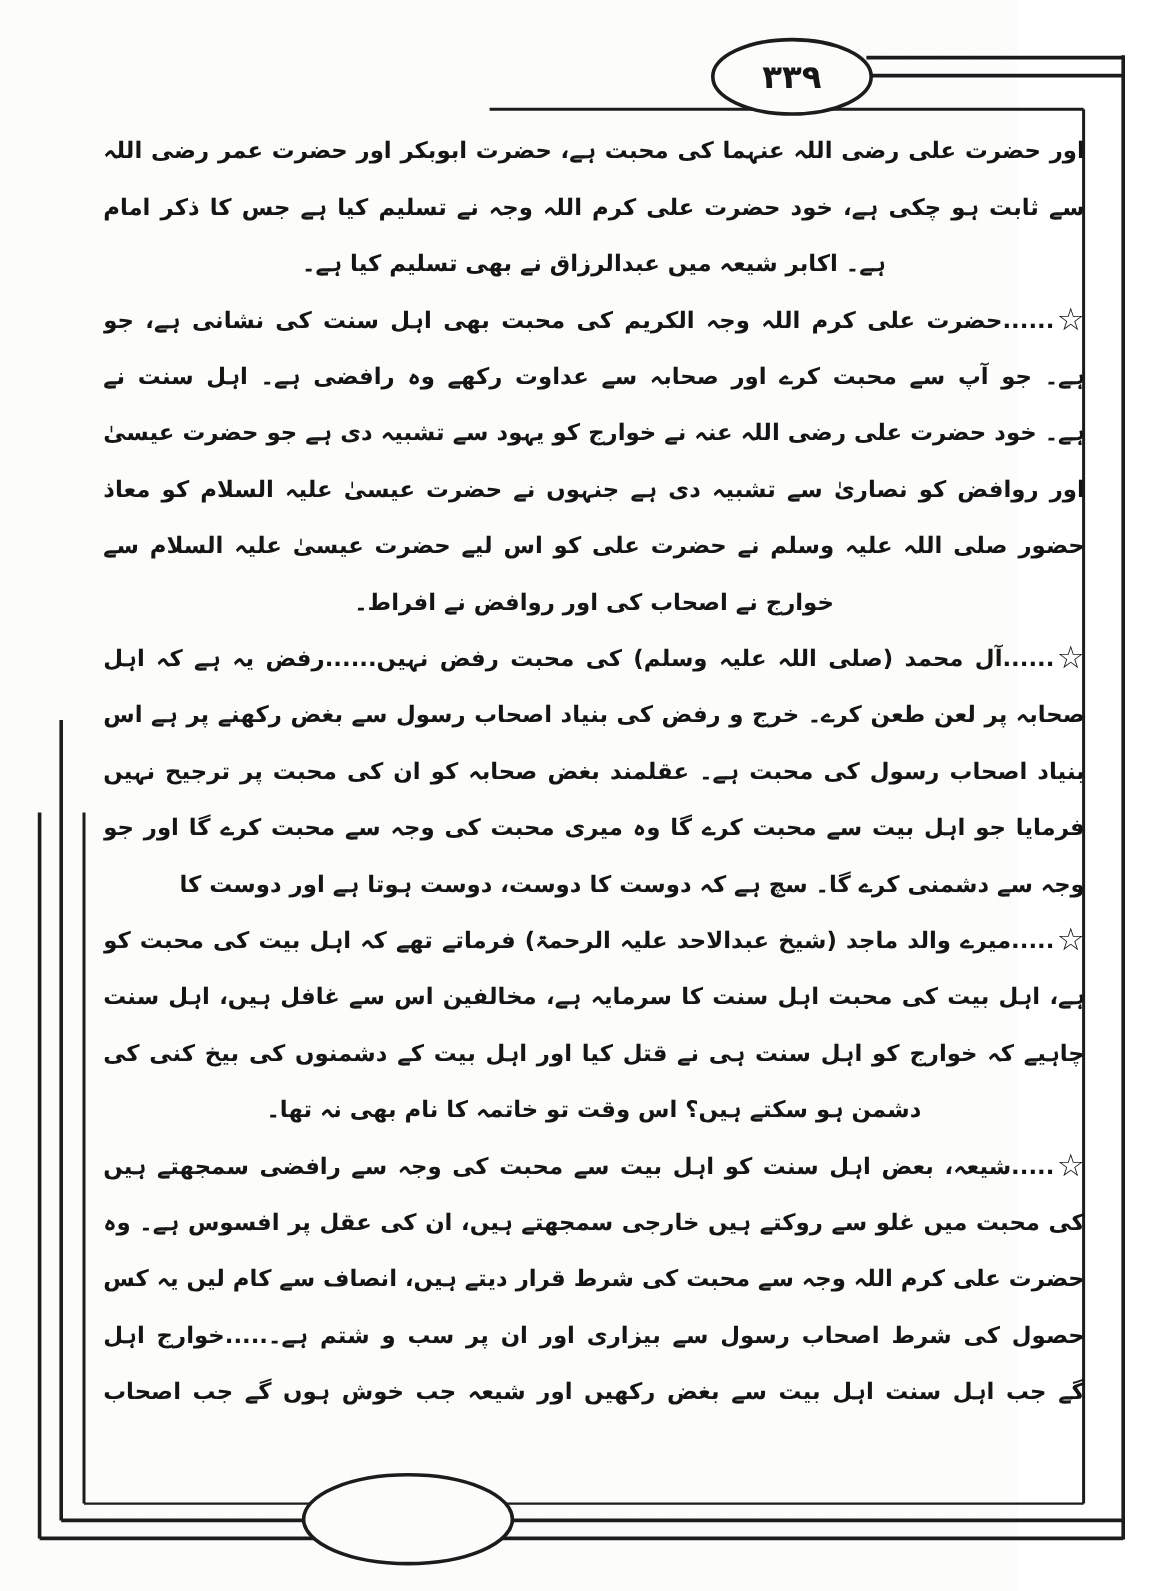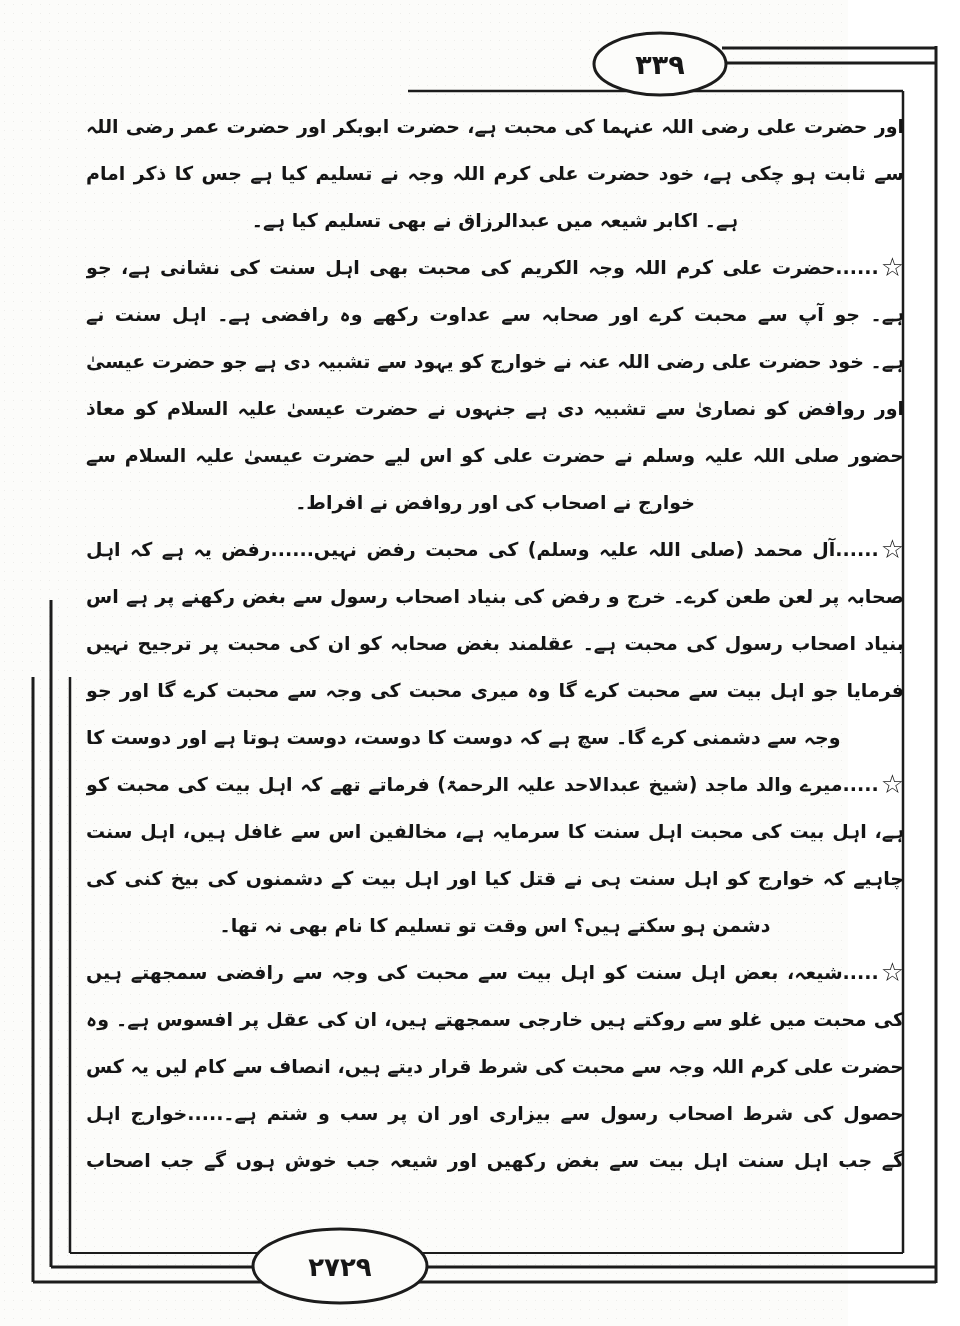--- a/index.html
+++ b/index.html
@@ -49,21 +49,21 @@
     line-height:47px;
     font-size:19px;
     font-weight:bold;
     white-space:normal;
     overflow:hidden;
     text-align:justify;
     text-align-last:justify;
     -moz-text-align-last:justify;
   }
   .line.center{
-    text-align:left;
+    text-align:right;
     text-align-last:center;
   }
   .line .star{
     display:inline-block;
     font-size:26px;
     font-weight:normal;
     vertical-align:-2px;
     margin-left:2px;
   }
 </style>
@@ -89,41 +89,40 @@
 
     <line x1="33" y1="677" x2="33" y2="1282" stroke="#1c1c1c" stroke-width="3"></line>
     <line x1="33" y1="1282" x2="936" y2="1282" stroke="#1c1c1c" stroke-width="3"></line>
 
     <ellipse cx="660" cy="64" rx="66" ry="31" fill="#fcfcfa" stroke="#1c1c1c" stroke-width="3"></ellipse>
     <ellipse cx="340" cy="1266" rx="87" ry="37" fill="#fcfcfa" stroke="#1c1c1c" stroke-width="3"></ellipse>
   </svg>
 
   <div class="page-number top">٣٣٩</div>
 
-  <div class="page-number bottom">٢٧٢٩</div>
 
   <div class="text-body">
       <div class="line justify" dir="rtl"><span>اور حضرت علی رضی اللہ عنہما کی محبت ہے، حضرت ابوبکر اور حضرت عمر رضی اللہ عنہما کی تمام صحابہ پر فضیلت اجماع</span></div>
       <div class="line justify" dir="rtl"><span>سے ثابت ہو چکی ہے، خود حضرت علی کرم اللہ وجہ نے تسلیم کیا ہے جس کا ذکر امام ذہبی اور امام بخاری نے کیا</span></div>
       <div class="line center" dir="rtl"><span>ہے۔ اکابر شیعہ میں عبدالرزاق نے بھی تسلیم کیا ہے۔</span></div>
       <div class="line justify" dir="rtl"><span class="star">☆</span><span>......حضرت علی کرم اللہ وجہ الکریم کی محبت بھی اہل سنت کی نشانی ہے، جو محبت نہ کرے اہل سنت سے خارج</span></div>
       <div class="line justify" dir="rtl"><span>ہے۔ جو آپ سے محبت کرے اور صحابہ سے عداوت رکھے وہ رافضی ہے۔ اہل سنت نے درمیانی راہ اختیار کی</span></div>
       <div class="line justify" dir="rtl"><span>ہے۔ خود حضرت علی رضی اللہ عنہ نے خوارج کو یہود سے تشبیہ دی ہے جو حضرت عیسیٰ علیہ السلام کے دشمن ہو گئے</span></div>
       <div class="line justify" dir="rtl"><span>اور روافض کو نصاریٰ سے تشبیہ دی ہے جنہوں نے حضرت عیسیٰ علیہ السلام کو معاذ اللہ، اللہ کا بیٹا بنا دیا ہے۔</span></div>
       <div class="line justify" dir="rtl"><span>حضور صلی اللہ علیہ وسلم نے حضرت علی کو اس لیے حضرت عیسیٰ علیہ السلام سے تشبیہ دی کہ ان کے بارے میں</span></div>
       <div class="line center" dir="rtl"><span>خوارج نے اصحاب کی اور روافض نے افراط۔</span></div>
       <div class="line justify" dir="rtl"><span class="star">☆</span><span>......آل محمد (صلی اللہ علیہ وسلم) کی محبت رفض نہیں......رفض یہ ہے کہ اہل بیت سے محبت کا دعویٰ کرے اور</span></div>
       <div class="line justify" dir="rtl"><span>صحابہ پر لعن طعن کرے۔ خرج و رفض کی بنیاد اصحاب رسول سے بغض رکھنے پر ہے اس کے برخلاف سنیت کی</span></div>
       <div class="line justify" dir="rtl"><span>بنیاد اصحاب رسول کی محبت ہے۔ عقلمند بغض صحابہ کو ان کی محبت پر ترجیح نہیں دے سکتا حضور صلی اللہ علیہ وسلم نے</span></div>
       <div class="line justify" dir="rtl"><span>فرمایا جو اہل بیت سے محبت کرے گا وہ میری محبت کی وجہ سے محبت کرے گا اور جو دشمنی کرے گا وہ میری دشمنی کی</span></div>
       <div class="line center" dir="rtl"><span>وجہ سے دشمنی کرے گا۔ سچ ہے کہ دوست کا دوست، دوست ہوتا ہے اور دوست کا دشمن، دشمن ہوتا ہے۔</span></div>
       <div class="line justify" dir="rtl"><span class="star">☆</span><span>.....میرے والد ماجد (شیخ عبدالاحد علیہ الرحمۃ) فرماتے تھے کہ اہل بیت کی محبت کو حسن خاتمہ میں بڑا دخل</span></div>
       <div class="line justify" dir="rtl"><span>ہے، اہل بیت کی محبت اہل سنت کا سرمایہ ہے، مخالفین اس سے غافل ہیں، اہل سنت کے مخالفین کو یہ دیکھنا</span></div>
       <div class="line justify" dir="rtl"><span>چاہیے کہ خوارج کو اہل سنت ہی نے قتل کیا اور اہل بیت کے دشمنوں کی بیخ کنی کی پھر وہ کس طرح اہل بیت کے</span></div>
-      <div class="line center" dir="rtl"><span>دشمن ہو سکتے ہیں؟ اس وقت تو تسلیم کا نام بھی نہ تھا۔</span></div>
+      <div class="line center" dir="rtl"><span>دشمن ہو سکتے ہیں؟ اس وقت تو خاتمہ کا نام بھی نہ تھا۔</span></div>
       <div class="line justify" dir="rtl"><span class="star">☆</span><span>.....شیعہ، بعض اہل سنت کو اہل بیت سے محبت کی وجہ سے رافضی سمجھتے ہیں اور بعض اہل سنت کو جو اہل بیت</span></div>
       <div class="line justify" dir="rtl"><span>کی محبت میں غلو سے روکتے ہیں خارجی سمجھتے ہیں، ان کی عقل پر افسوس ہے۔ وہ خلفاء ثلاثہ سے بیزاری کو</span></div>
       <div class="line justify" dir="rtl"><span>حضرت علی کرم اللہ وجہ سے محبت کی شرط قرار دیتے ہیں، انصاف سے کام لیں یہ کس قسم کی محبت ہے جس کے</span></div>
       <div class="line justify" dir="rtl"><span>حصول کی شرط اصحاب رسول سے بیزاری اور ان پر سب و شتم ہے۔.....خوارج اہل سنت سے جب خوش ہوں</span></div>
       <div class="line justify" dir="rtl"><span>گے جب اہل سنت اہل بیت سے بغض رکھیں اور شیعہ جب خوش ہوں گے جب اصحاب رسول پر اہل سنت</span></div>
     </div>
 
 </div>
 
 </body></html>

